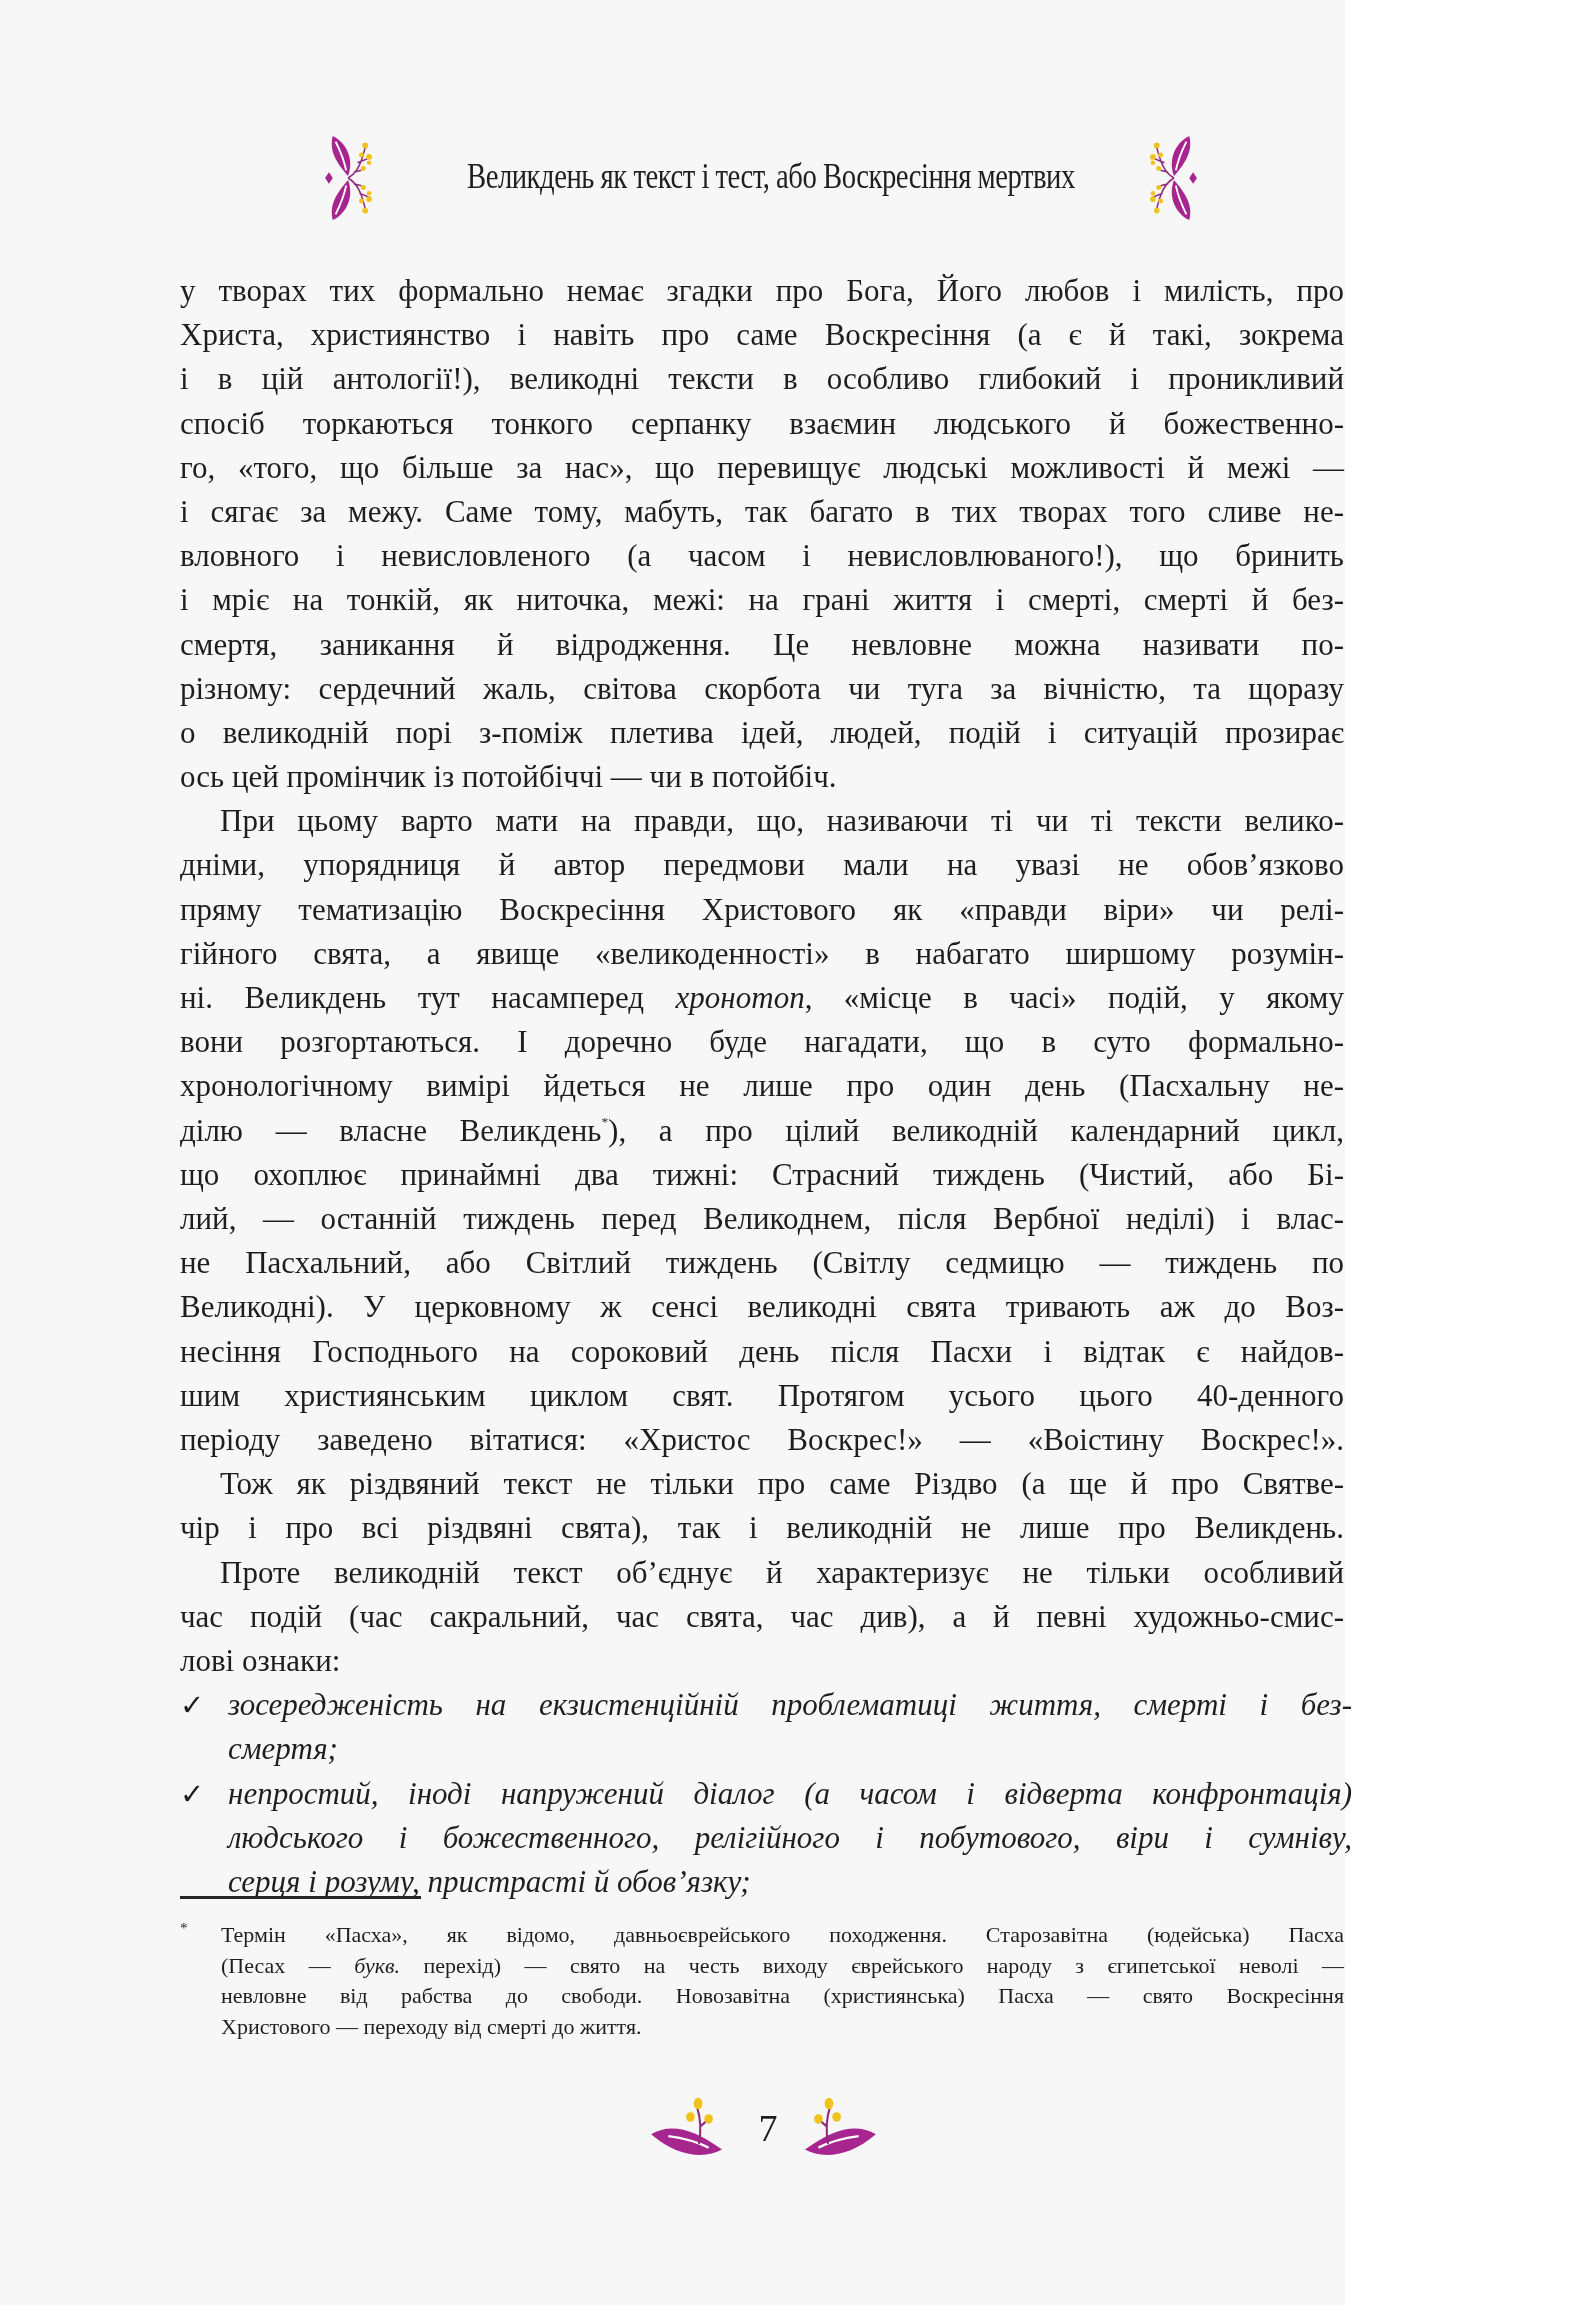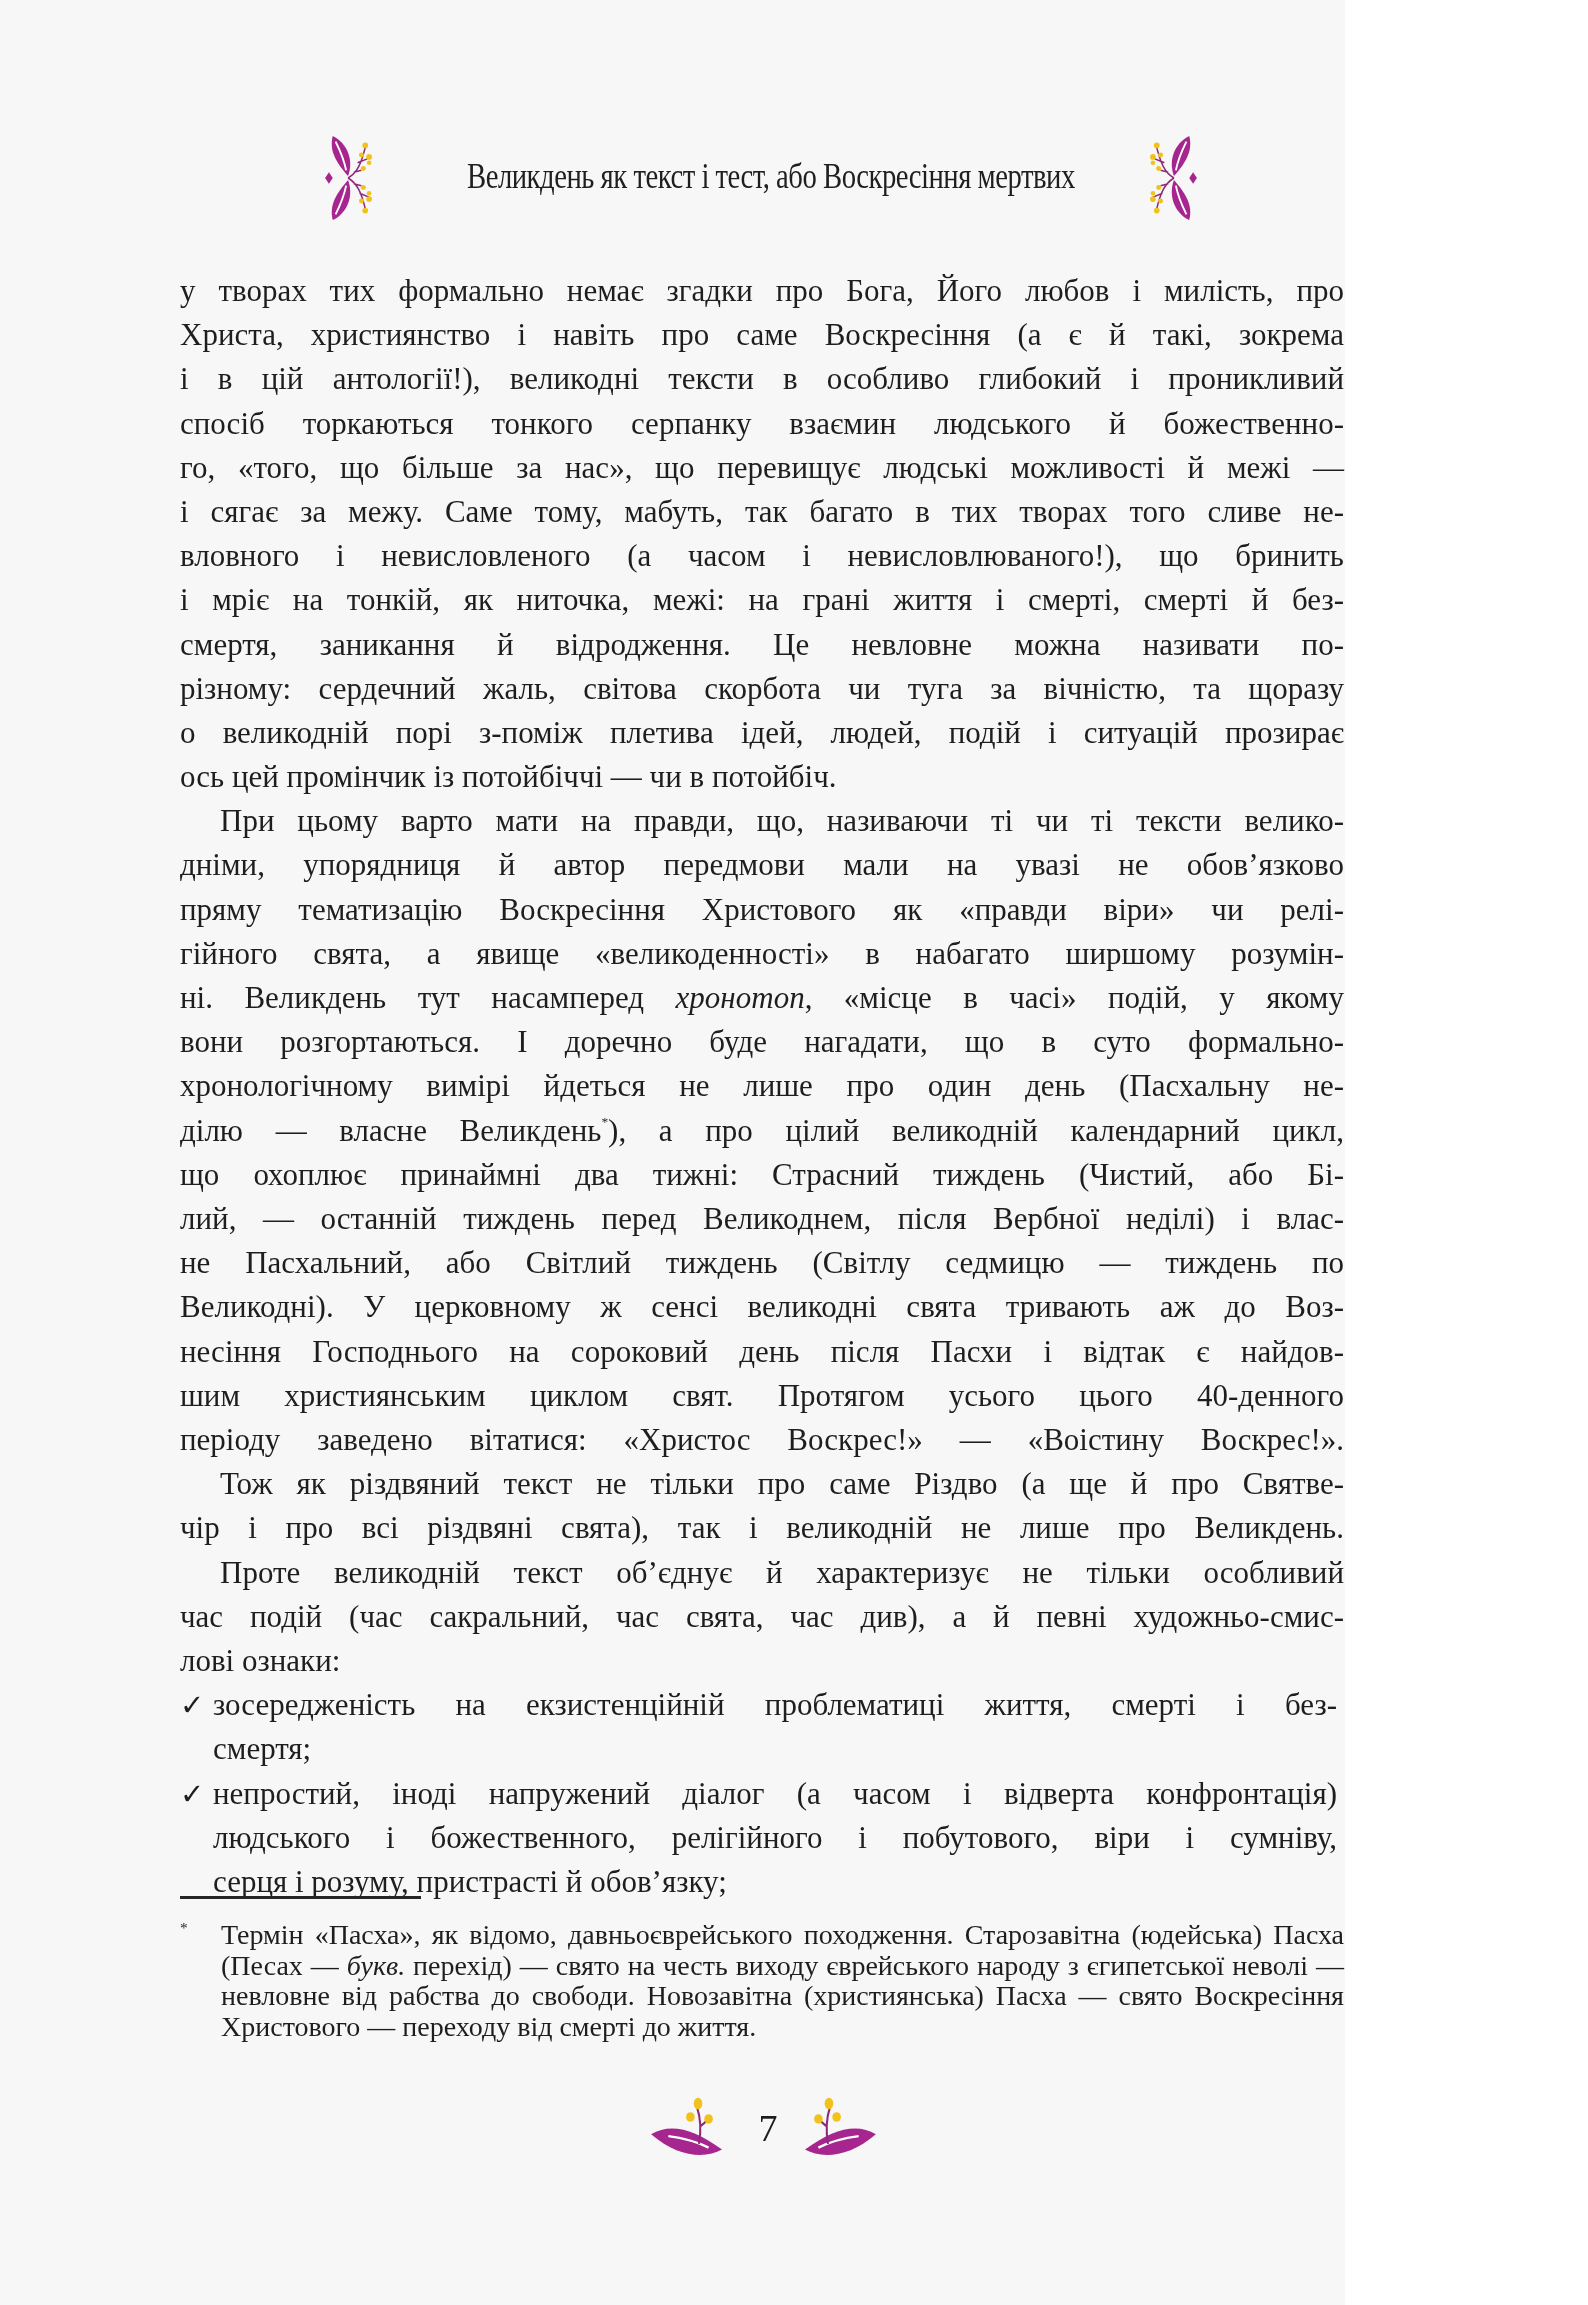--- a/index.html
+++ b/index.html
@@ -13,29 +13,29 @@
   .orn.right { left:1143px; }
   .header-title { position:absolute; left:403px; top:23px; width:711px; text-align:center;
     font-family:"Liberation Serif", serif; font-size:35px; color:#1f1f1f; letter-spacing:-0.6px;
     transform:scaleX(0.82); transform-origin:center; white-space:nowrap; }
 
   .body { position:absolute; left:180px; top:269px; width:1164px; }
   .line { position:absolute; left:0; height:44px; font-size:31px; line-height:44px; white-space:nowrap;
     text-align:justify; text-align-last:justify; width:1164px; }
   .line.last { text-align-last:left; }
   .line.indent { left:40px; width:1124px; }
-  .line.bullet-text { left:33px; width:1124px; }
+  .line.bullet-text { left:48px; width:1124px;font-style:italic; }
   .check { position:absolute; left:0; font-size:29px; line-height:44px; }
   .it { font-style:italic; }
   sup.fn { font-size:13.4px; vertical-align:top; line-height:1; position:relative; top:5.8px; }
 
   .rule { position:absolute; left:180px; top:1896px; width:241px; height:2.9px; background:#262626; }
   .footnote { position:absolute; left:180px; top:1919px; width:1164px; }
   .fn-mark { position:absolute; left:0; top:0; font-size:15.4px; }
-  .fn-line { position:absolute; left:41px; width:1123px; font-size:28px; line-height:31px; white-space:nowrap;
+  .fn-line { position:absolute; left:41px; width:1123px; font-size:22px; line-height:31px; white-space:nowrap;
     text-align:justify; text-align-last:justify; }
   .fn-line.last { text-align-last:left; }
 
   .footer { position:absolute; top:2094px; left:0; width:1588px; height:77px; }
   .leaf { position:absolute; top:0; width:77px; height:69px; }
   .leaf.left { left:649px; }
   .leaf.right { left:801px; }
   .page-num { position:absolute; left:749px; top:11.5px; width:38px; text-align:center; font-size:38px; font-family:"Liberation Serif", serif; color:#1e1e1e; }
 </style>
 </head>

